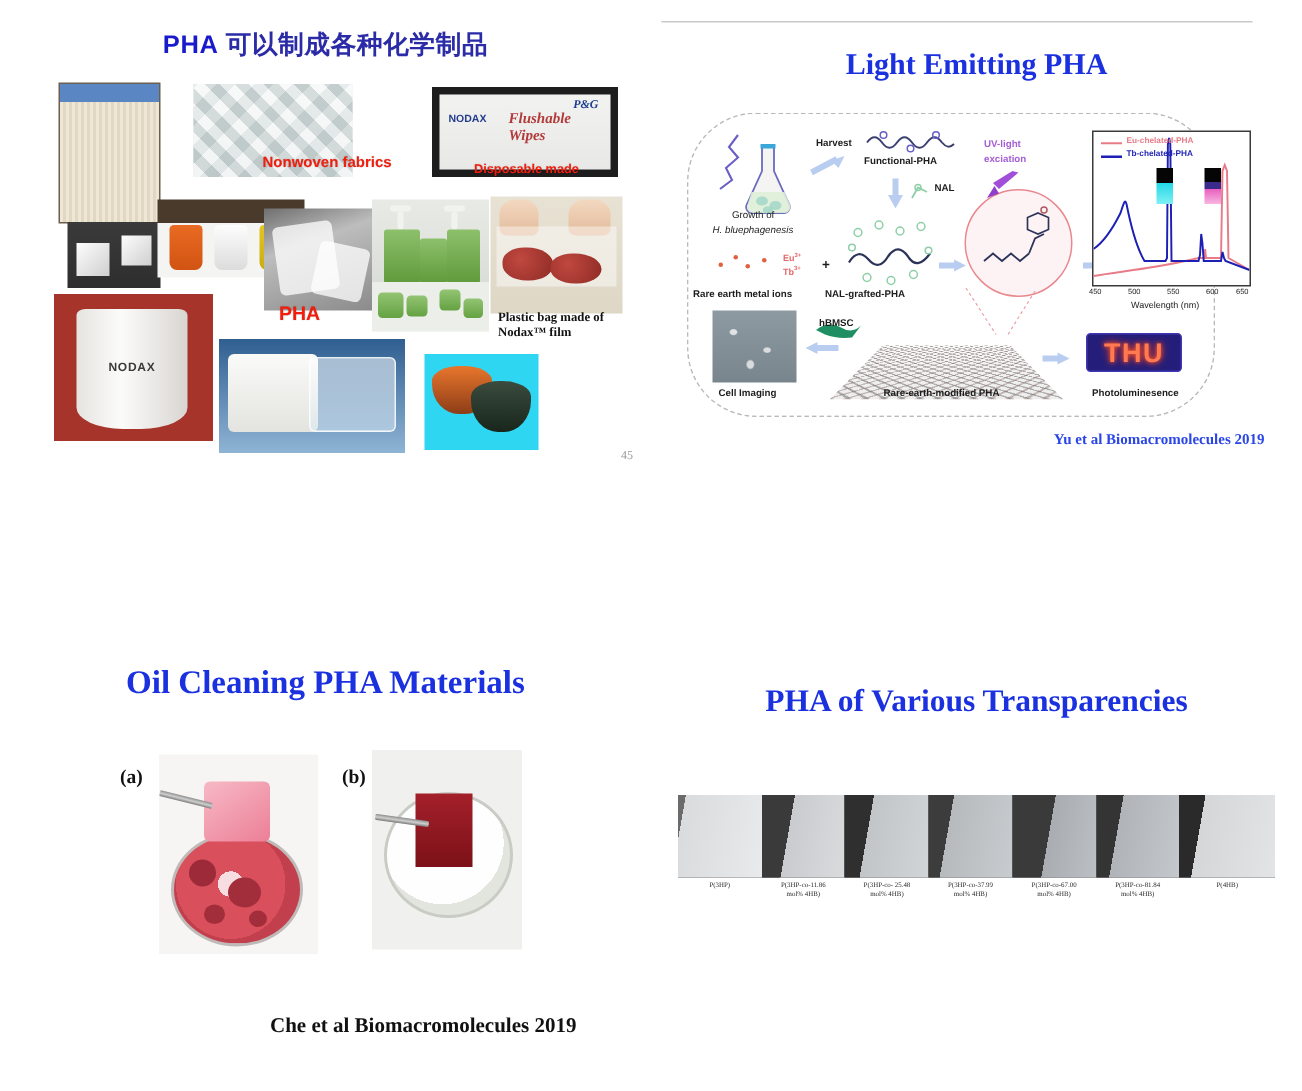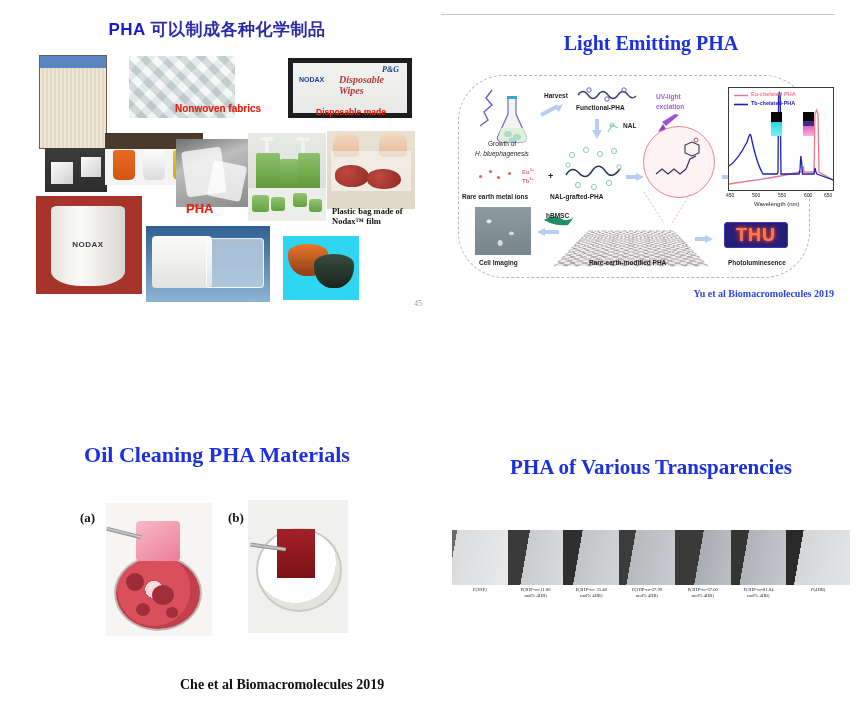--- a/index.html
+++ b/index.html
@@ -131,21 +131,21 @@
     <span class="lat">PHA</span><span> 可以制成各种化学制品</span>
   </div>
 
   <div class="photo fiber-roll" style="left:39px;top:55px;width:68px;height:94px;"></div>
 
   <div class="photo nonwoven" style="left:129px;top:56px;width:106px;height:62px;"></div>
   <div class="cap-red" style="left:146px;top:103px;font-size:10px;margin-left:29px;">Nonwoven fabrics</div>
 
   <div class="photo wipes" style="left:288px;top:58px;width:124px;height:60px;">
     <div style="position:absolute;left:6px;top:13px;font-size:7px;font-weight:bold;color:#243c8e;font-family:'Liberation Sans',sans-serif;">NODAX</div>
-    <div style="position:absolute;left:46px;top:11px;font-size:10px;font-style:italic;font-weight:bold;color:#b23a3a;font-family:'Liberation Serif',serif;">Disposable Wipes</div>
+    <div style="position:absolute;left:46px;top:11px;font-size:10px;font-style:italic;font-weight:bold;color:#b23a3a;font-family:'Liberation Serif',serif;">Flushable Wipes</div>
     <div style="position:absolute;right:8px;top:2px;font-size:8px;font-weight:bold;font-style:italic;color:#1d3f8f;font-family:'Liberation Serif',serif;">P&amp;G</div>
   </div>
   <div class="cap-red" style="left:316px;top:107px;font-size:8.5px;">Disposable made</div>
 
   <div class="photo cubes" style="left:45px;top:148px;width:62px;height:44px;">
     <div class="cube" style="left:6px;top:14px;width:22px;height:22px;"></div>
     <div class="cube" style="left:36px;top:9px;width:20px;height:20px;"></div>
   </div>
 
   <div class="photo bottles" style="left:105px;top:133px;width:98px;height:52px;">
@@ -361,21 +361,21 @@
   </svg>
 
   <svg class="arrow" style="left:260px;top:234px;" width="20" height="10" viewBox="0 0 20 10">
     <path d="M1 5 L12 5" stroke="#b9cdf0" stroke-width="4"></path>
     <path d="M19 5 L11 1 L11 9 Z" fill="#b9cdf0"></path>
   </svg>
 
   <div class="thu" style="left:290px;top:222px;width:64px;height:26px;font-size:18px;letter-spacing:1px;">THU</div>
   <div class="dl" style="left:294px;top:259px;font-size:6.5px;font-weight:bold;">Photoluminesence</div>
 
-  <div class="cite" style="right:34px;top:288px;font-size:10px;color:#2b46e8;">Yu et al Biomacromolecules 2019</div>
+  <div class="cite" style="right:25px;top:288px;font-size:10px;color:#2b46e8;">Yu et al Biomacromolecules 2019</div>
 </div>
 
 <div class="slide" id="slide-bl">
   <div class="title-blue" style="top:42px;font-size:22px;">Oil Cleaning PHA Materials</div>
 
   <div class="ablabel" style="left:80px;top:110px;font-size:13px;">(a)</div>
   <div class="ablabel" style="left:228px;top:110px;font-size:13px;">(b)</div>
 
   <div class="photo" style="left:106px;top:103px;width:106px;height:133px;background:#f6f5f3;">
     <div class="petri" style="left:8px;top:52px;width:88px;height:76px;

